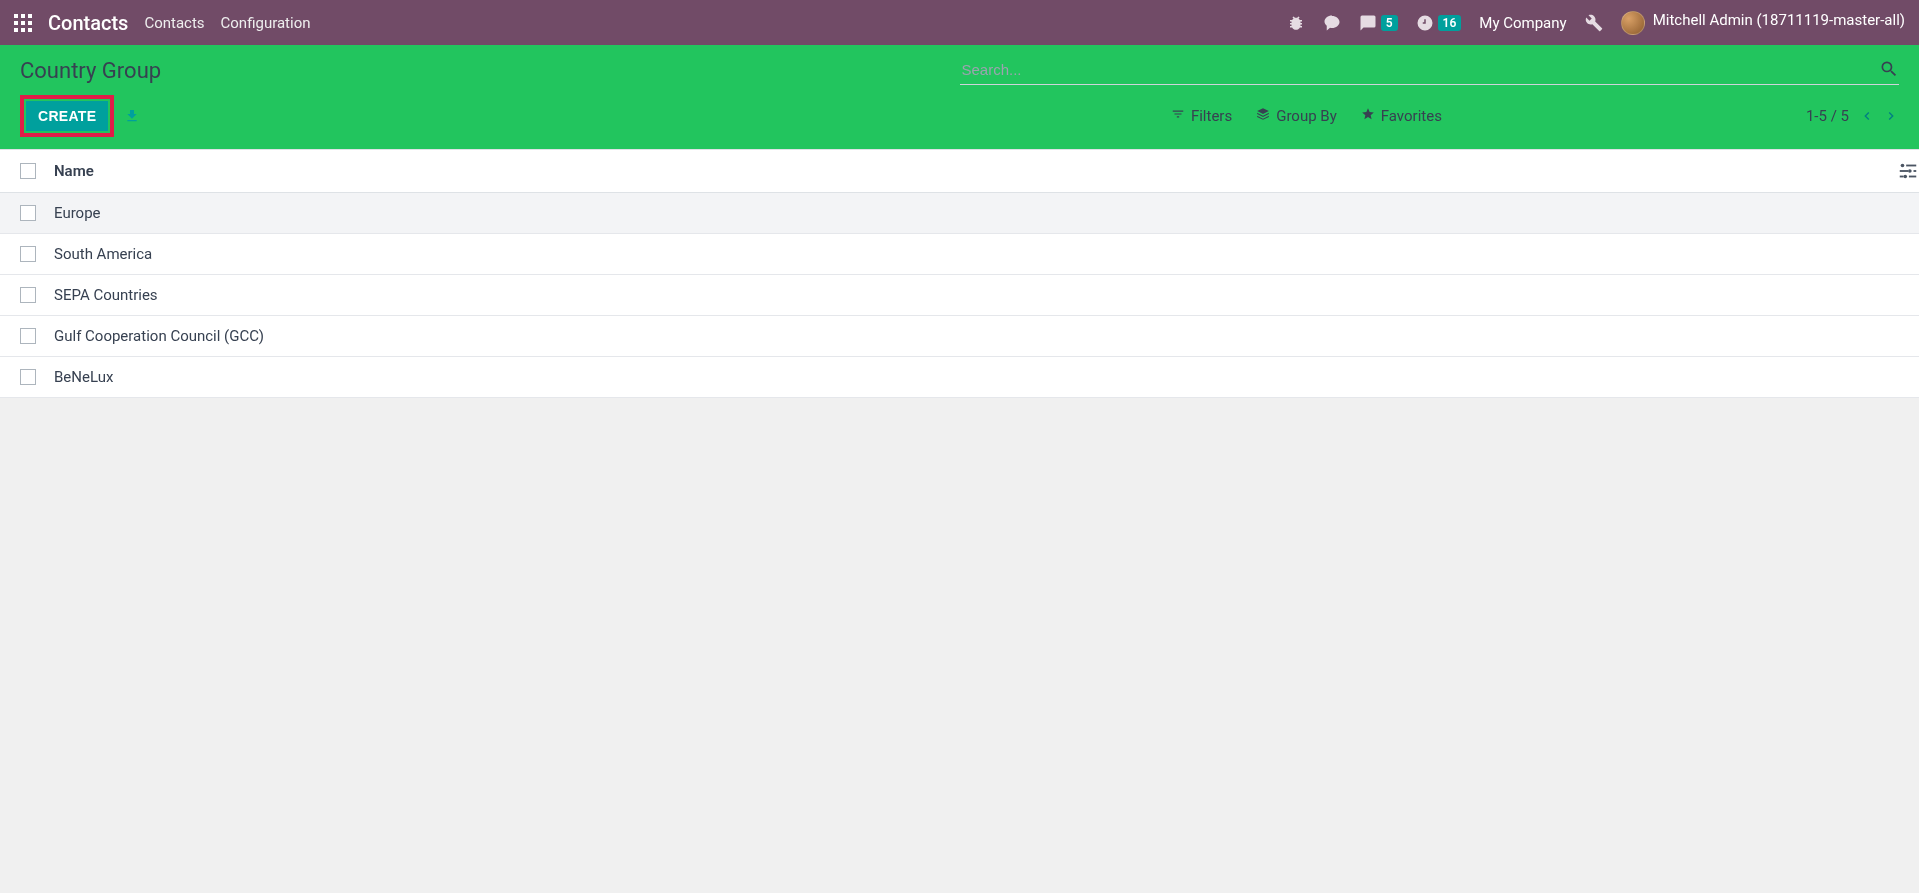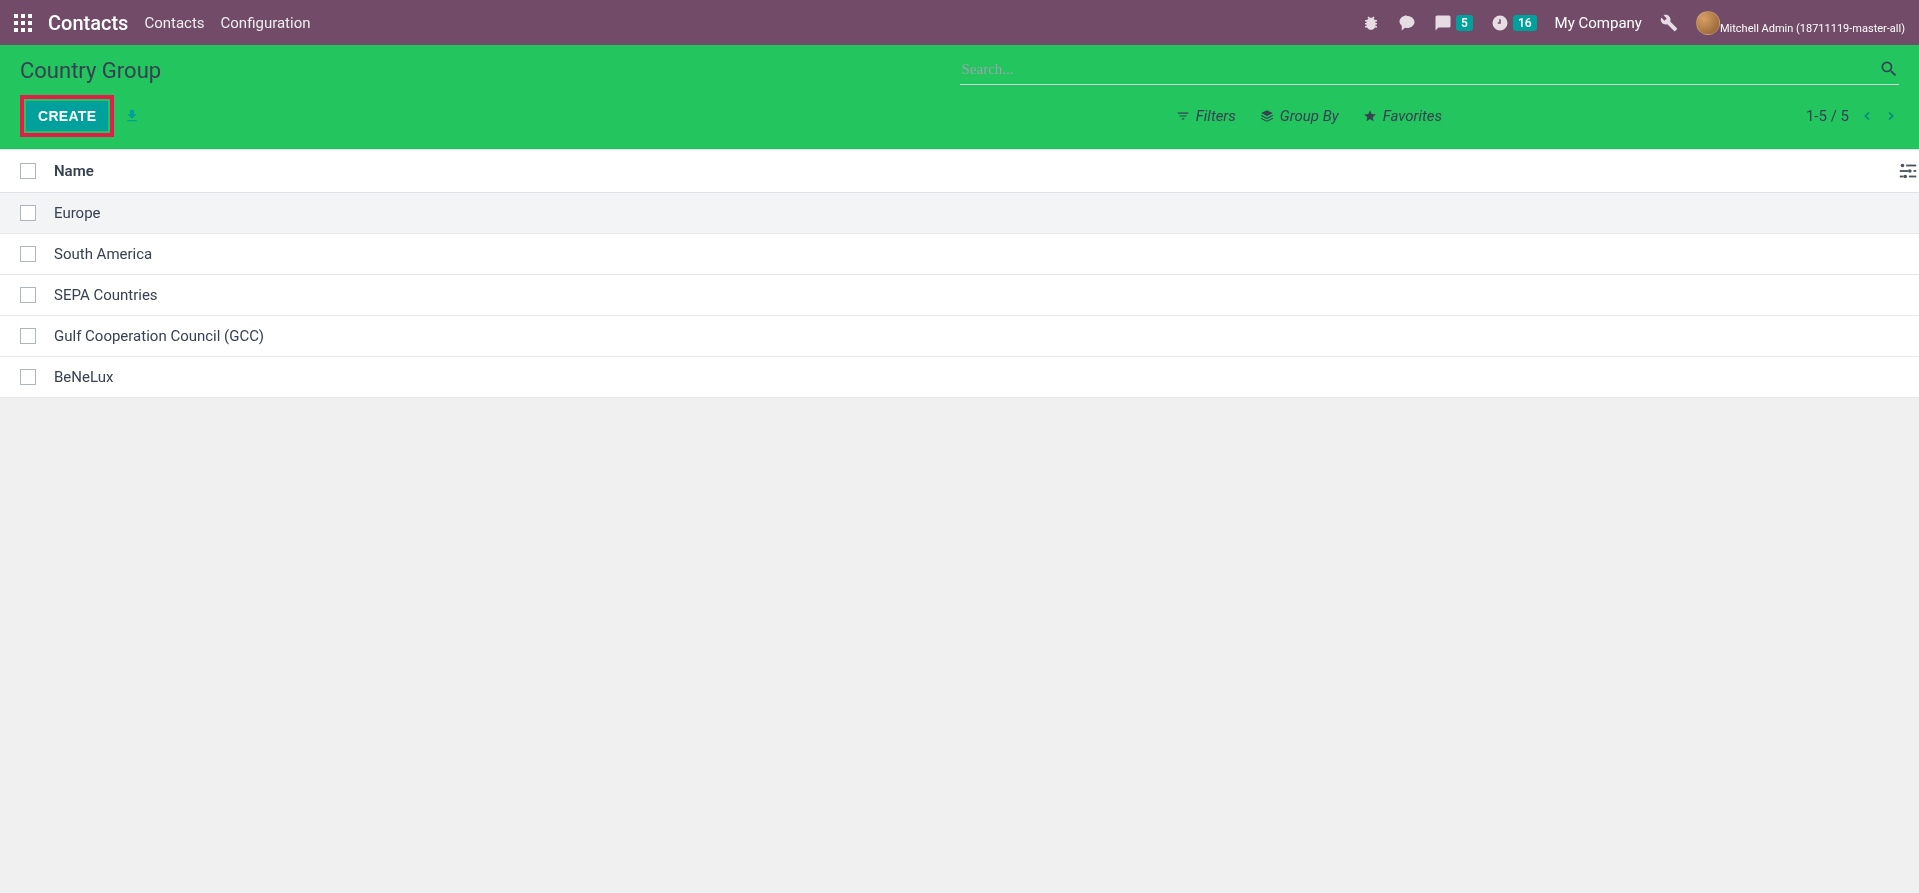--- a/index.html
+++ b/index.html
@@ -29,21 +29,21 @@
   .badge {
     background: #00A09D;
     color: #fff;
     font-size: 12px;
     font-weight: 600;
     padding: 1px 5px;
     border-radius: 3px;
     margin-left: 4px;
   }
   .company { font-size: 15px; color: #fff; cursor: pointer; }
-  .user { display: flex; align-items: flex-end; gap: 0; cursor: pointer; font-size: 11px; }
+  .user { display: flex; align-items: flex-start; gap: 8px; cursor: pointer; font-size: 15px; }
   .avatar {
     width: 24px; height: 24px; border-radius: 50%;
     background: radial-gradient(circle at 30% 30%, #d9a066, #8b5a2b);
     border: 1px solid rgba(255,255,255,0.2);
   }
 
   
   .control-panel {
     background: #22c55e;
     border-bottom: 1px solid #dee2e6;
@@ -58,21 +58,20 @@
     position: relative;
     border-bottom: 1px solid #ced4da;
   }
   .search-input {
     width: 100%;
     border: none;
     outline: none;
     font-size: 15px;
     padding: 6px 30px 6px 2px;
     background: transparent;
-    font-family: Liberation Serif, serif;
   }
   .search-input::placeholder { color: #9ca3af; }
   .search-icon-btn {
     position: absolute; right: 0; top: 4px;
     width: 20px; height: 20px;
     fill: #374151;
     cursor: pointer;
   }
 
   .cp-row2 { align-items: center; }
@@ -87,21 +86,21 @@
     border: none;
     font-weight: 600;
     font-size: 14px;
     padding: 7px 12px;
     cursor: pointer;
     letter-spacing: 0.3px;
   }
   .download-icon { margin-left: 10px; width: 16px; height: 16px; fill: #00A09D; cursor: pointer; }
 
   .search-options { margin-left: auto; display: flex; align-items: center; gap: 24px; }
-  .so-item { display: flex; align-items: center; gap: 6px; cursor: pointer; color: #374151; font-size: 15px; font-style: italic; }
+  .so-item { display: flex; align-items: flex-start; gap: 6px; cursor: pointer; color: #374151; font-size: 15px; }
   .so-item svg { width: 14px; height: 14px; fill: #374151; }
   .pager { display: flex; align-items: center; gap: 10px; font-size: 15px; color: #374151; }
   .pager-arrows svg { width: 16px; height: 16px; fill: #017e84; cursor: pointer; }
   .pager-arrows { display: flex; gap: 8px; }
 
   
   .list-view { background: #f9fafb; }
   .list-header {
     background: #fff;
     display: flex;

